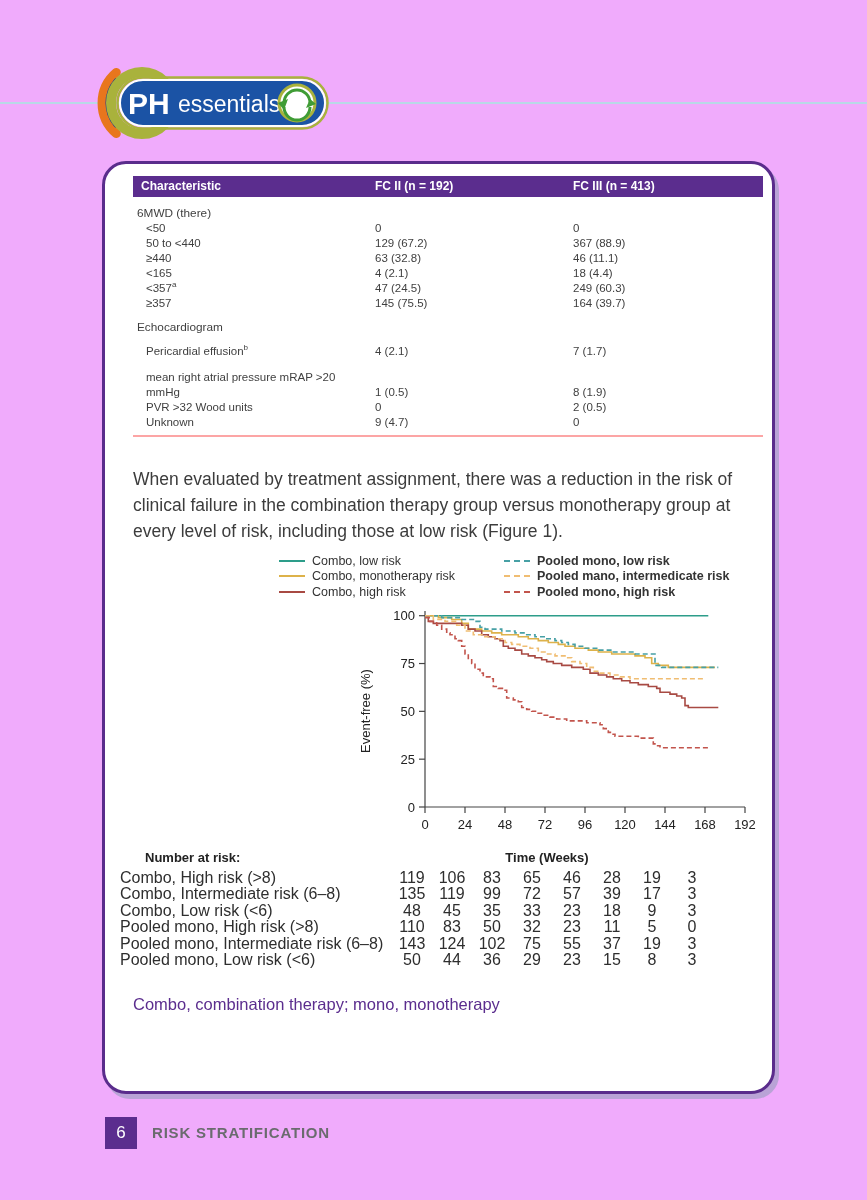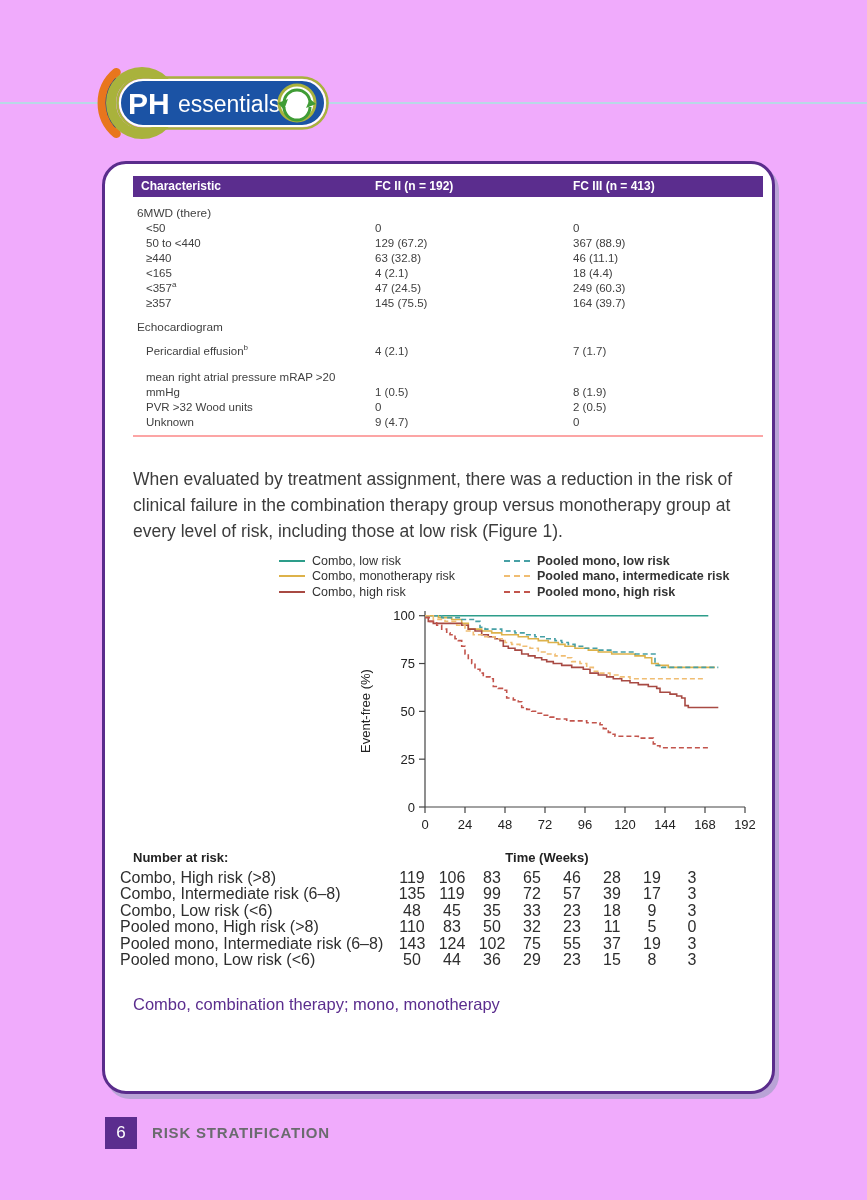--- a/index.html
+++ b/index.html
@@ -27,21 +27,21 @@
 
   
   .bodytext{position:absolute;left:28px;top:284px;width:640px;font-size:17.5px;line-height:26px;color:#3c3c3c;}
 
   
   .legend-col{position:absolute;font-size:12.5px;color:#333;}
   .legend-item{display:flex;align-items:center;height:15.5px;}
   .legend-swatch{display:inline-block;width:26px;height:0;margin-right:7px;flex:0 0 26px;}
 
   
-  .risk-head-left{position:absolute;left:28px;top:686px;font-size:13px;font-weight:700;color:#222;}
+  .risk-head-left{position:absolute;left:40px;top:686px;font-size:13px;font-weight:700;color:#222;}
   .risk-head-center{position:absolute;left:292px;top:686px;width:300px;text-align:center;
                     font-size:13px;font-weight:700;color:#222;}
   .risk-rows{position:absolute;left:15px;top:706px;width:640px;font-size:16px;color:#2e2e2e;}
   .risk-row{position:relative;height:16.4px;line-height:16.4px;}
   .risk-num{position:absolute;top:0;width:40px;text-align:center;}
 
   
   .caption{position:absolute;left:28px;top:816px;width:645px;font-size:16.5px;line-height:25px;color:#5b2d8e;}
   .caption b{font-weight:700;}
   .caption .note{margin-top:12px;}

